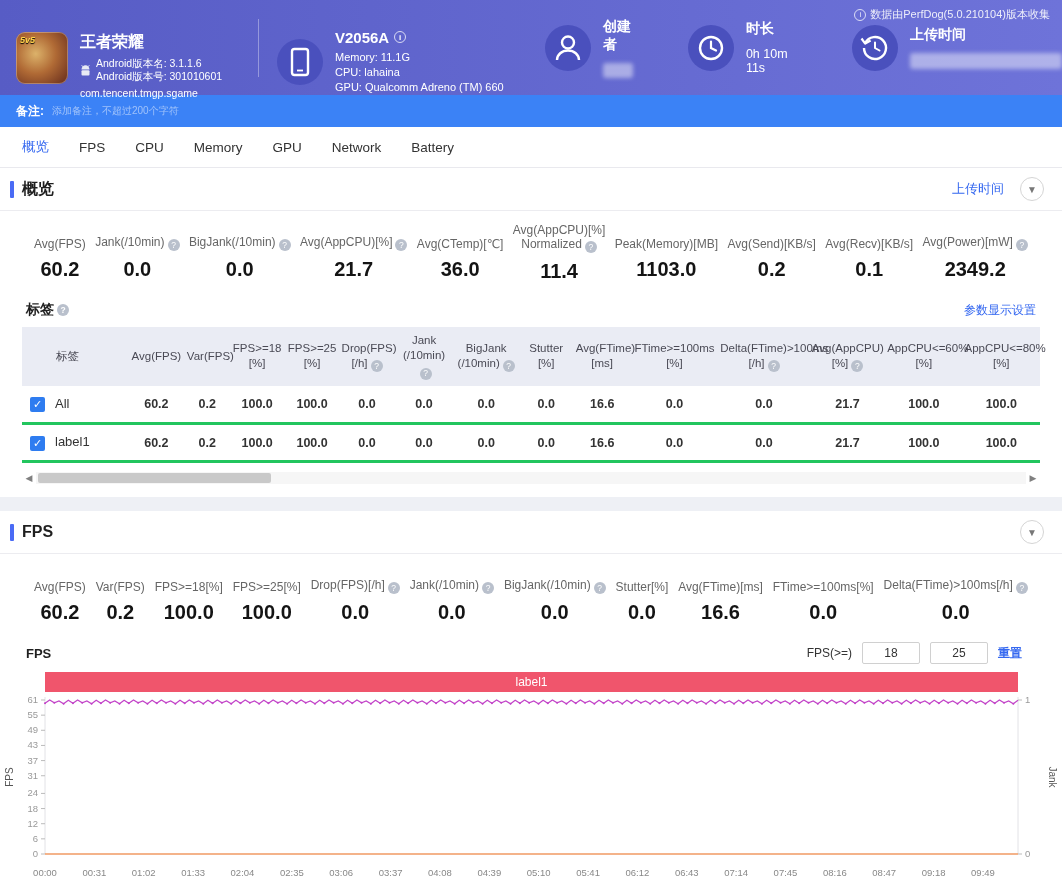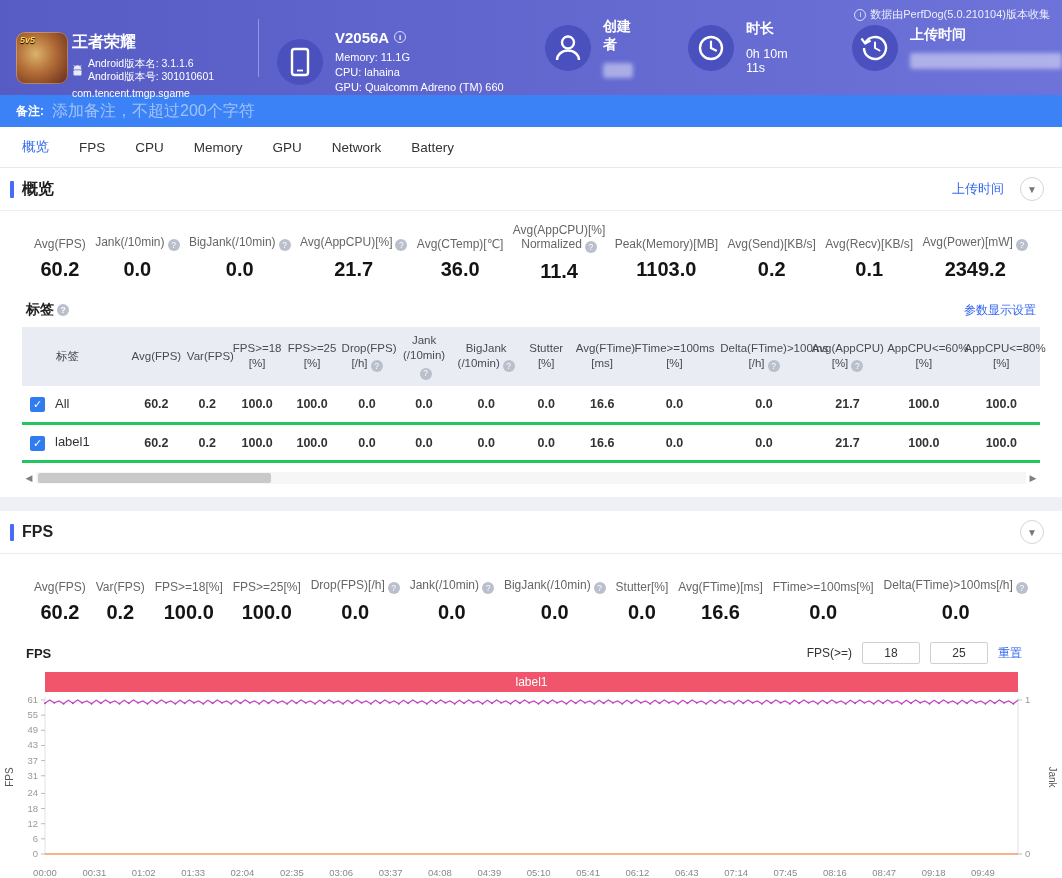--- a/index.html
+++ b/index.html
@@ -2,56 +2,56 @@
 <html><head>
 <meta charset="utf-8">
 <style>
   * { box-sizing: border-box; }
   body { margin:0; width:1062px; background:#fff; font-family:"Liberation Sans","DejaVu Sans",sans-serif; color:#333; }
 
   
   .hdr { position:relative; height:95px; background:linear-gradient(90deg,#575cc5,#6e73d9); display:flex; align-items:center; color:#fff; }
   .collector { position:absolute; top:7px; right:12px; font-size:11px; color:rgba(255,255,255,.88); display:flex; align-items:center; gap:4px; }
   .mini-info { display:inline-flex; width:12px; height:12px; border:1px solid rgba(255,255,255,.75); border-radius:50%; font-size:8px; align-items:center; justify-content:center; flex:none; }
-  .app-group { display:flex; margin-left:16px; gap:4px; width:238px; flex:none;margin-top:36px; }
+  .app-group { display:flex; margin-left:16px; gap:12px; width:238px; flex:none;margin-top:36px; }
   .app-icon { width:52px; height:52px; border-radius:9px; background:radial-gradient(circle at 38% 42%,#dcb26a 0%,#b06a35 45%,#63291b 100%); position:relative; flex:none; box-shadow:inset 0 0 0 1px rgba(255,255,255,.3); }
   .badge55 { position:absolute; top:3px; left:4px; font-size:9px; font-weight:bold; font-style:italic; color:#ffd24a; text-shadow:0 1px 1px #000; }
   .app-title { font-size:16px; font-weight:bold; margin-bottom:4px; }
   .ver-row { display:flex; gap:5px; font-size:10.5px; line-height:13px; align-items:center; }
   .app-pkg { font-size:10.5px; margin-top:4px; }
   .vdiv { width:1px; height:58px; background:rgba(255,255,255,.35); margin:0 18px 0 4px; flex:none; }
   .circle-ic { width:46px; height:46px; border-radius:50%; background:#4a50bd; display:flex; align-items:center; justify-content:center; flex:none; }
   .hgroup { display:flex; align-items:center; gap:12px; }
   .device-group { width:242px; flex:none;margin-top:28px; }
   .dev-name { font-size:15px; font-weight:bold; margin-bottom:4px; display:flex; align-items:center; gap:5px; }
   .dev-line { font-size:11px; line-height:15px; }
   .hdr-label { font-size:14px; font-weight:bold; margin-bottom:9px; }
   .hdr-val { font-size:12.5px; }
   .redacted { background:rgba(255,255,255,.45); border-radius:3px; filter:blur(2px); }
   .g-creator { margin-left:26px; } .g-duration { margin-left:48px; } .g-upload { margin-left:48px; }
 
   
   .note-bar { height:32px; background:#3b82f6; display:flex; align-items:center; padding-left:16px; cursor:text; }
   .note-label { color:#fff; font-size:12px; font-weight:bold; }
-  .note-ph { color:rgba(255,255,255,.5); font-size:16px; margin-left:8px; }
+  .note-ph { color:rgba(255,255,255,.5); font-size:10px; margin-left:8px; }
 
   
   .tabs { height:41px; background:#fff; border-bottom:1px solid #e9e9ee; display:flex; align-items:center; padding-left:22px; }
   .tab { font-size:13.5px; color:#333; margin-right:30px; cursor:pointer; }
   .tab.active { color:#3568f0; }
 
   
   .sec-head { height:42px; display:flex; align-items:center; justify-content:space-between; padding:0 18px 0 10px; }
   .sec-title-wrap { display:flex; align-items:center; }
   .sec-bar { width:4px; height:17px; background:#4a6bf5; border-radius:1px; margin-right:8px; }
   .sec-title { font-size:16px; font-weight:bold; color:#1f1f1f; }
   .sec-actions { display:flex; align-items:center; }
   .blue-link { color:#3568f0; font-size:13px; cursor:pointer; text-decoration:none; }
   .blue-link.sm { font-size:12px; }
-  .blue-link.bold { font-weight:normal; font-size:12px; }
+  .blue-link.bold { font-weight:bold; font-size:12px; }
   .collapse-btn { width:24px; height:24px; border-radius:50%; border:1px solid #d5d5d5; background:#fff; color:#777; font-size:10px; margin-left:16px; display:flex; align-items:center; justify-content:center; cursor:pointer; padding:0; }
   .sec-divider { height:1px; background:#ececf0; }
   .gap { height:14px; background:#eef0f5; }
 
   
   .stats-row { display:flex; justify-content:space-between; padding:12px 34px 16px; }
   .stat { text-align:center; }
   .s-label { font-size:12px; color:#666; line-height:14px; min-height:28px; display:flex; flex-direction:column; justify-content:flex-end; }
   .s-val { font-size:20px; font-weight:bold; color:#141414; margin-top:7px; }
   .info-ic { display:inline-flex; width:12px; height:12px; background:#b9c0cc; color:#fff; border-radius:50%; font-size:8.5px; align-items:center; justify-content:center; margin-left:3px; vertical-align:-2px; cursor:pointer; }

